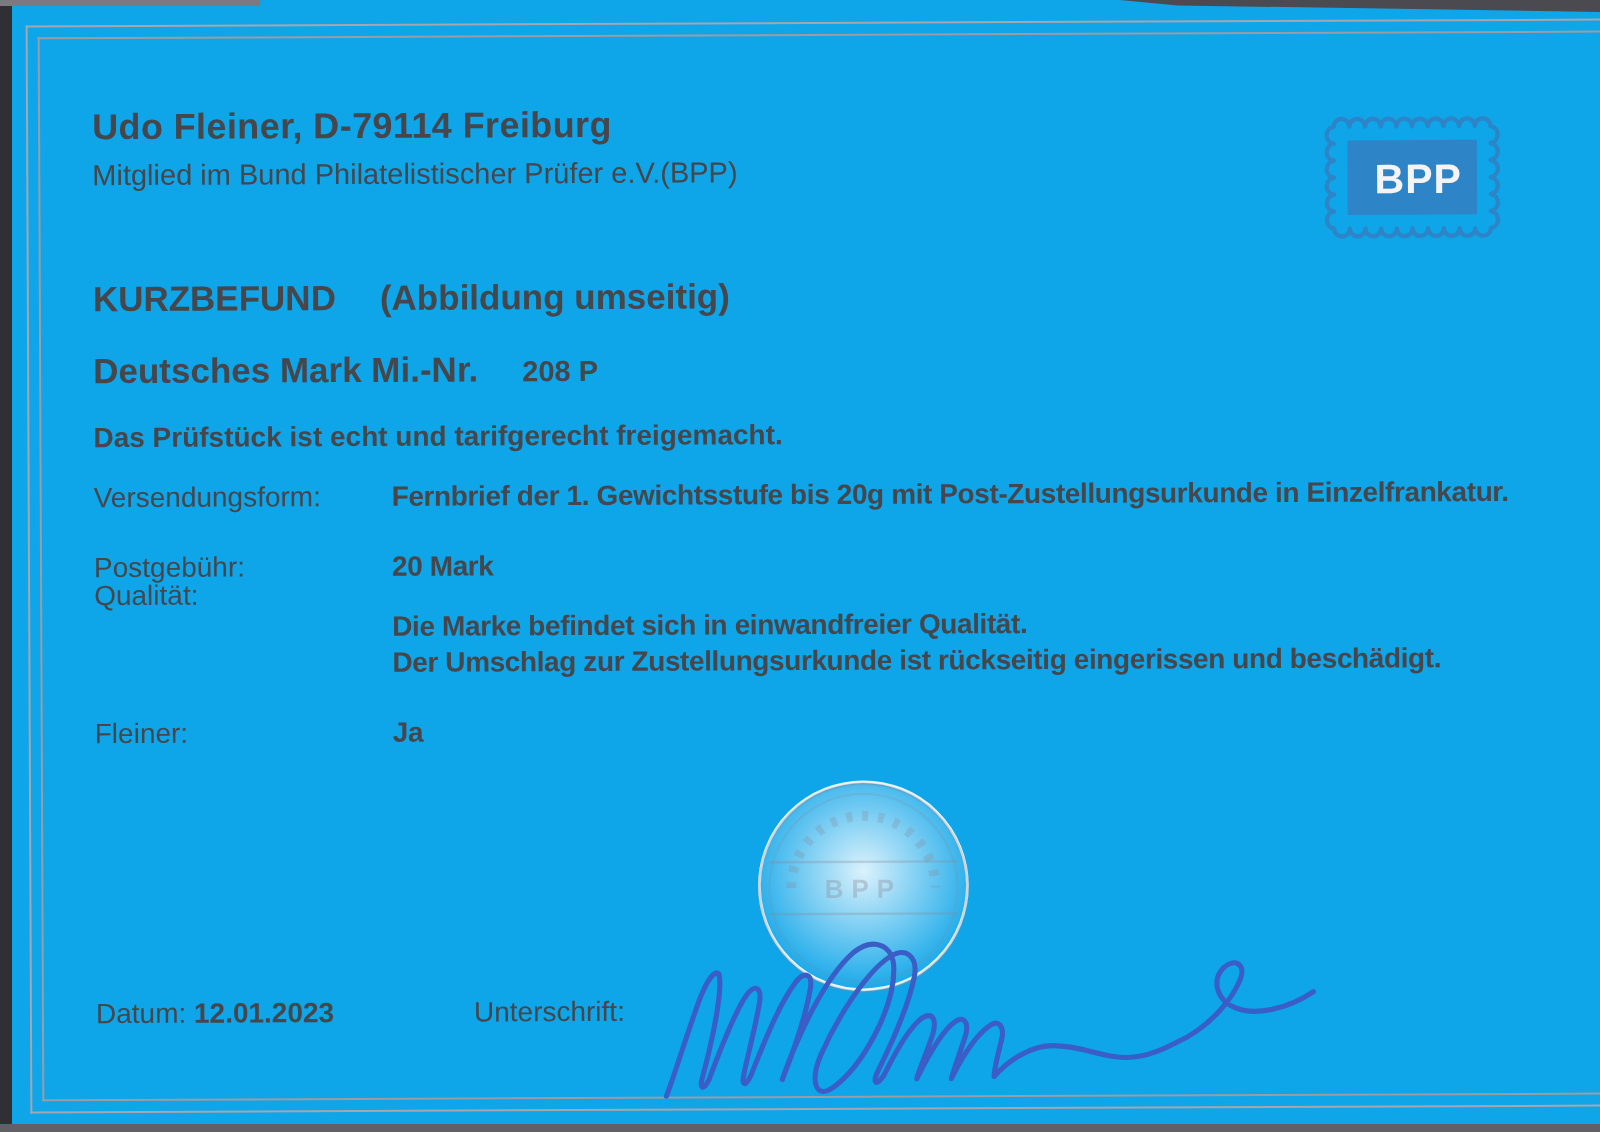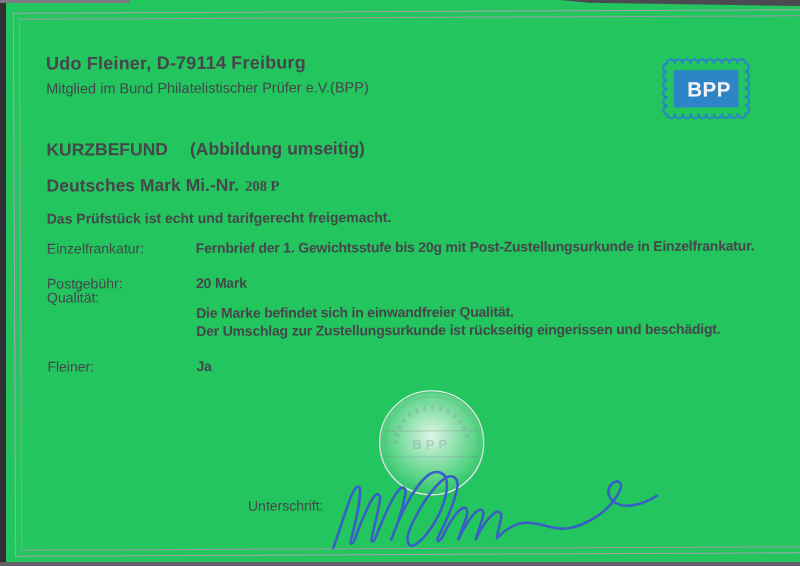--- a/index.html
+++ b/index.html
@@ -3,46 +3,46 @@
 <meta charset="utf-8">
 <style>
   html,body{margin:0;padding:0;}
   body{
     width:800px;height:566px;position:relative;overflow:hidden;
     background:#2f2f34;
     font-family:"Liberation Sans", sans-serif;
   }
   .paper{
     position:absolute;left:6px;top:0;right:0;bottom:4px;
-    background:#22c55e;
+    background:#0ea5e9;
   }
   .edge{position:absolute;background:#55555c;}
   .edge-top-left{left:0;top:0;width:130px;height:3px;background:#7a7a80;}
   .edge-top-right{right:0;top:0;width:240px;height:6px;background:#4a4a50;
     clip-path:polygon(0 0,100% 0,100% 100%,12% 45%);}
   .edge-bottom{left:0;bottom:0;width:800px;height:4px;background:#606066;}
   .sheet{position:absolute;inset:0;transform:rotate(-0.25deg);transform-origin:400px 283px;}
   .frame{position:absolute;border:1px solid #a6a6ae;border-right:none;}
   .frame-outer{left:8px;top:11px;right:-6px;bottom:7px;}
   .frame-inner{left:14px;top:17px;right:-6px;bottom:13px;border-color:#9c9ca4;}
   .txt{position:absolute;color:#46464b;white-space:nowrap;}
   .b{font-weight:bold;}
   .examiner-name{left:41px;top:52px;font-size:18px;font-weight:bold;letter-spacing:0.2px;}
   .examiner-membership{left:41px;top:79px;font-size:14.5px;}
   .bpp-logo{position:absolute;left:652px;top:56px;width:98px;height:68px;}
   .title-line{left:41px;top:138px;font-size:17.5px;font-weight:bold;}
   .title-note{margin-left:22px;}
   .subject-line{left:41px;top:174px;font-size:17.5px;font-weight:bold;}
-  .subject-number{font-size:14.5px;margin-left:6px;font-family:Liberation Serif, serif;}
+  .subject-number{font-size:14.5px;margin-left:22px;}
   .statement{left:41px;top:209px;font-size:14px;font-weight:bold;}
   .field-label{left:41px;font-size:14px;}
   .field-value{left:190px;font-size:14px;font-weight:bold;letter-spacing:-0.2px;}
   .q2{margin-top:2px;}
   .footer-date{left:41px;top:497px;font-size:14px;}
-  .footer-sig-label{left:241px;top:497px;font-size:14px;}
+  .footer-sig-label{left:230px;top:497px;font-size:14px;}
   .seal{position:absolute;left:365px;top:384px;width:120px;height:120px;z-index:1;}
   .signature{position:absolute;left:318px;top:448px;width:350px;height:112px;z-index:2;}
 </style>
 </head>
 <body>
 
 <div class="paper">
   <div class="sheet">
 
     <div class="frame frame-outer"></div>
@@ -69,21 +69,21 @@
     <div class="txt title-line">
       <span>KURZBEFUND</span><span class="title-note">(Abbildung umseitig)</span>
     </div>
 
     <div class="txt subject-line">
       <span>Deutsches Mark Mi.-Nr.</span><span class="subject-number">208 P</span>
     </div>
 
     <div class="txt statement">Das Prüfstück ist echt und tarifgerecht freigemacht.</div>
 
-    <div class="txt field-label" style="top:239px">Einzelfrankatur:</div>
+    <div class="txt field-label" style="top:239px">Versendungsform:</div>
     <div class="txt field-value" style="top:239px">Fernbrief der 1. Gewichtsstufe bis 20g mit Post-Zustellungsurkunde in Einzelfrankatur.</div>
 
     <div class="txt field-label" style="top:274px">Postgebühr:</div>
     <div class="txt field-value" style="top:274px">20 Mark</div>
 
     <div class="txt field-label" style="top:288px">Qualität:</div>
     <div class="txt field-value" style="top:304px">
       <div>Die Marke befindet sich in einwandfreier Qualität.</div>
       <div class="q2">Der Umschlag zur Zustellungsurkunde ist rückseitig eingerissen und beschädigt.</div>
     </div>
@@ -102,20 +102,24 @@
       <circle cx="60" cy="60" r="52" fill="url(#sealGrad)"></circle>
       <circle cx="60" cy="59" r="52" fill="none" stroke="rgba(255,255,255,0.9)" stroke-width="1.4"></circle>
       <circle cx="60" cy="60" r="52" fill="none" stroke="rgba(135,135,150,0.30)" stroke-width="1.4"></circle>
       <circle cx="60" cy="60" r="47" fill="none" stroke="rgba(135,135,150,0.22)" stroke-width="1"></circle>
       <path d="M 24 60 A 36 36 0 0 1 96 60" fill="none" stroke="rgba(135,135,150,0.28)" stroke-width="5" stroke-dasharray="3 5"></path>
       <line x1="13" y1="47" x2="107" y2="47" stroke="rgba(135,135,150,0.30)" stroke-width="1.2"></line>
       <line x1="13" y1="73" x2="107" y2="73" stroke="rgba(135,135,150,0.30)" stroke-width="1.2"></line>
       <text x="60" y="65" text-anchor="middle" font-family="Liberation Sans, sans-serif" font-size="13" font-weight="bold" letter-spacing="4" fill="rgba(135,135,150,0.35)">BPP</text>
     </svg>
 
+    <div class="txt footer-date">
+      <span>Datum:</span>
+      <span class="b">12.01.2023</span>
+    </div>
     <div class="txt footer-sig-label">Unterschrift:</div>
 
     <svg class="signature" viewBox="0 0 340 110">
       <path fill="none" stroke="#3a5ec6" stroke-width="2.5" stroke-linecap="round" stroke-linejoin="round" d="
         M 6 98
         C 10 88 14 74 22 52
         C 26 41 30 36 32 38
         C 34 44 30 66 24 88
         C 22 94 24 96 27 90
         C 33 74 40 56 46 48

